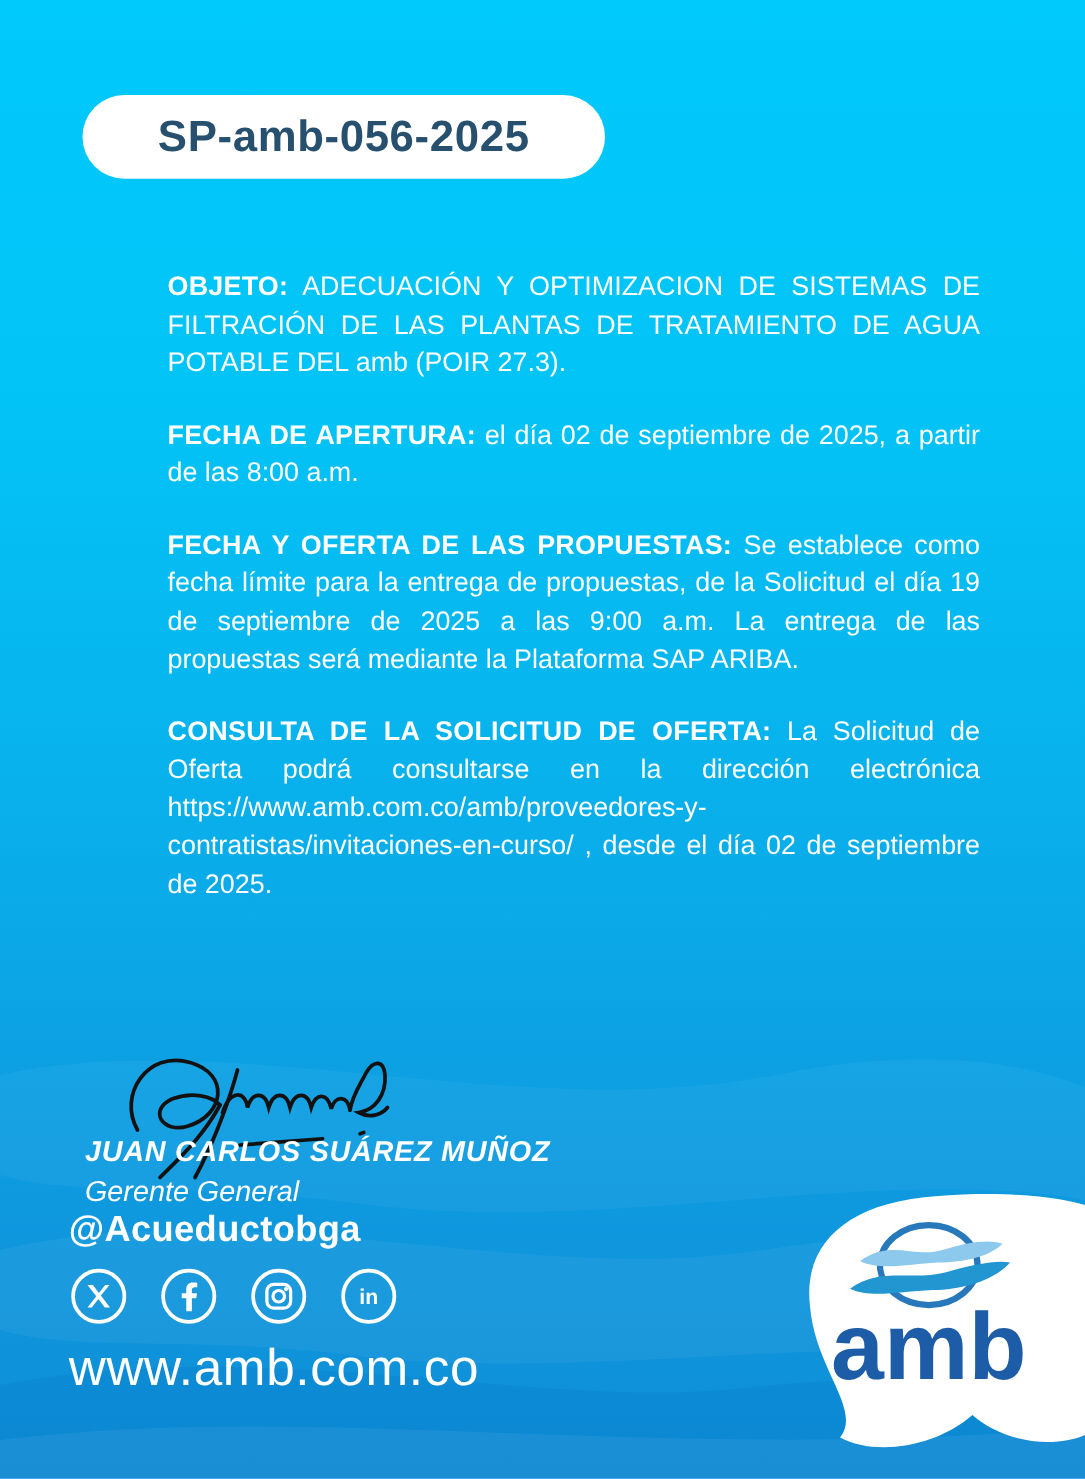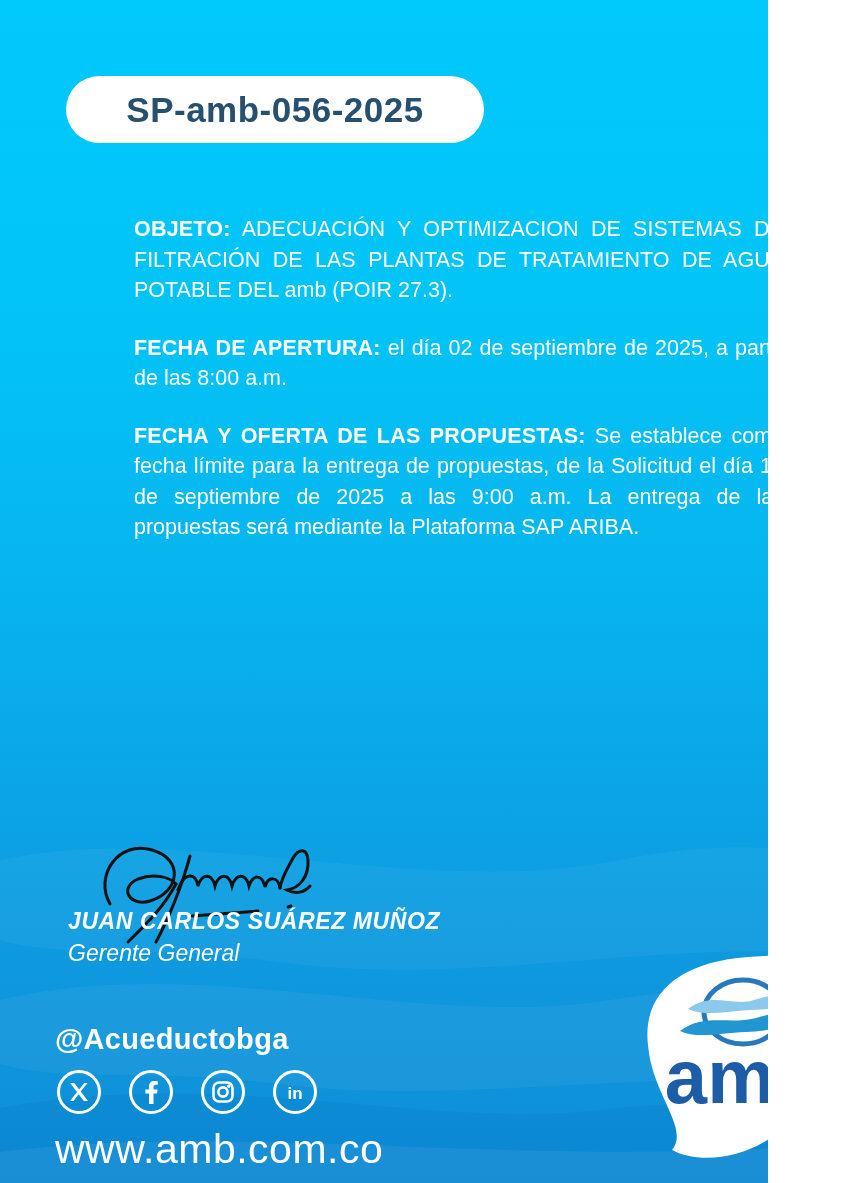--- a/index.html
+++ b/index.html
@@ -1,21 +1,21 @@
 <!DOCTYPE html>
 <html><head>
 <meta charset="utf-8">
 <style>
   * { margin: 0; padding: 0; box-sizing: border-box; }
   html, body { width: 868px; }
   body { font-family: "Liberation Sans", sans-serif; }
 
   .poster {
     position: relative;
-    width: 768px;
+    width: 868px;
     height: 1183px;
     overflow: hidden;
     background: linear-gradient(180deg,
       #00c9fb 0%, #03c3f6 28%, #08b2ec 52%,
       #0ca2e4 70%, #0f96dd 85%, #0e8ed7 100%);
   }
 
   .bg-waves {
     position: absolute;
     left: 0; top: 0;
@@ -73,21 +73,21 @@
     letter-spacing: 0.6px;
   }
   .signer-title {
     font-size: 23px;
     margin-top: 5px;
   }
 
   
   .footer-left {
     position: absolute;
-    left: 55px; top: 1023px;
+    left: 55px; top: 968px;
     color: #ffffff;
   }
   .handle {
     font-size: 29px;
     font-weight: 800;
     letter-spacing: 0.3px;
   }
   .social-row {
     display: flex;
     gap: 24px;
@@ -125,20 +125,21 @@
   </svg>
 
   <div class="ref-pill">
     <span>SP-amb-056-2025</span>
   </div>
 
   <div class="body-copy">
     <p><strong>OBJETO:</strong> <span>ADECUACIÓN Y OPTIMIZACION DE SISTEMAS DE FILTRACIÓN DE LAS PLANTAS DE TRATAMIENTO DE AGUA POTABLE DEL amb (POIR 27.3).</span></p>
     <p><strong>FECHA DE APERTURA:</strong> <span>el día 02 de septiembre de 2025, a partir de las 8:00 a.m.</span></p>
     <p><strong>FECHA Y OFERTA DE LAS PROPUESTAS:</strong> <span>Se establece como fecha límite para la entrega de propuestas, de la Solicitud el día 19 de septiembre de 2025 a las 9:00 a.m. La entrega de las propuestas será mediante la Plataforma SAP ARIBA.</span></p>
+    <p><strong>CONSULTA DE LA SOLICITUD DE OFERTA:</strong> <span>La Solicitud de Oferta podrá consultarse en la dirección electrónica https://www.amb.com.co/amb/proveedores-y-contratistas/invitaciones-en-curso/ , desde el día 02 de septiembre de 2025.</span></p>
   </div>
 
   <svg class="signature-svg" viewBox="0 0 240 120" xmlns="http://www.w3.org/2000/svg" aria-hidden="true">
     <g fill="none" stroke="#111111" stroke-width="3" stroke-linecap="round">
       <path d="M18 76 C 2 48, 26 12, 60 22 C 92 31, 88 64, 58 73 C 38 79, 26 60, 46 51 C 62 45, 78 49, 84 56"></path>
       <path d="M84 56 C 70 82, 50 100, 36 114"></path>
       <path d="M98 28 C 90 58, 76 92, 64 114"></path>
       <path d="M86 62 C 92 44, 104 44, 106 58 C 110 45, 120 45, 123 58 C 127 45, 137 45, 140 58 C 144 45, 154 45, 157 58 C 161 46, 170 46, 173 59 C 176 48, 186 48, 188 60"></path>
       <path d="M188 60 C 190 48, 196 40, 201 30 C 207 20, 215 20, 216 32 C 217 48, 208 60, 195 62 C 204 67, 213 64, 218 58"></path>
       <path d="M100 88 L 166 83"></path>

